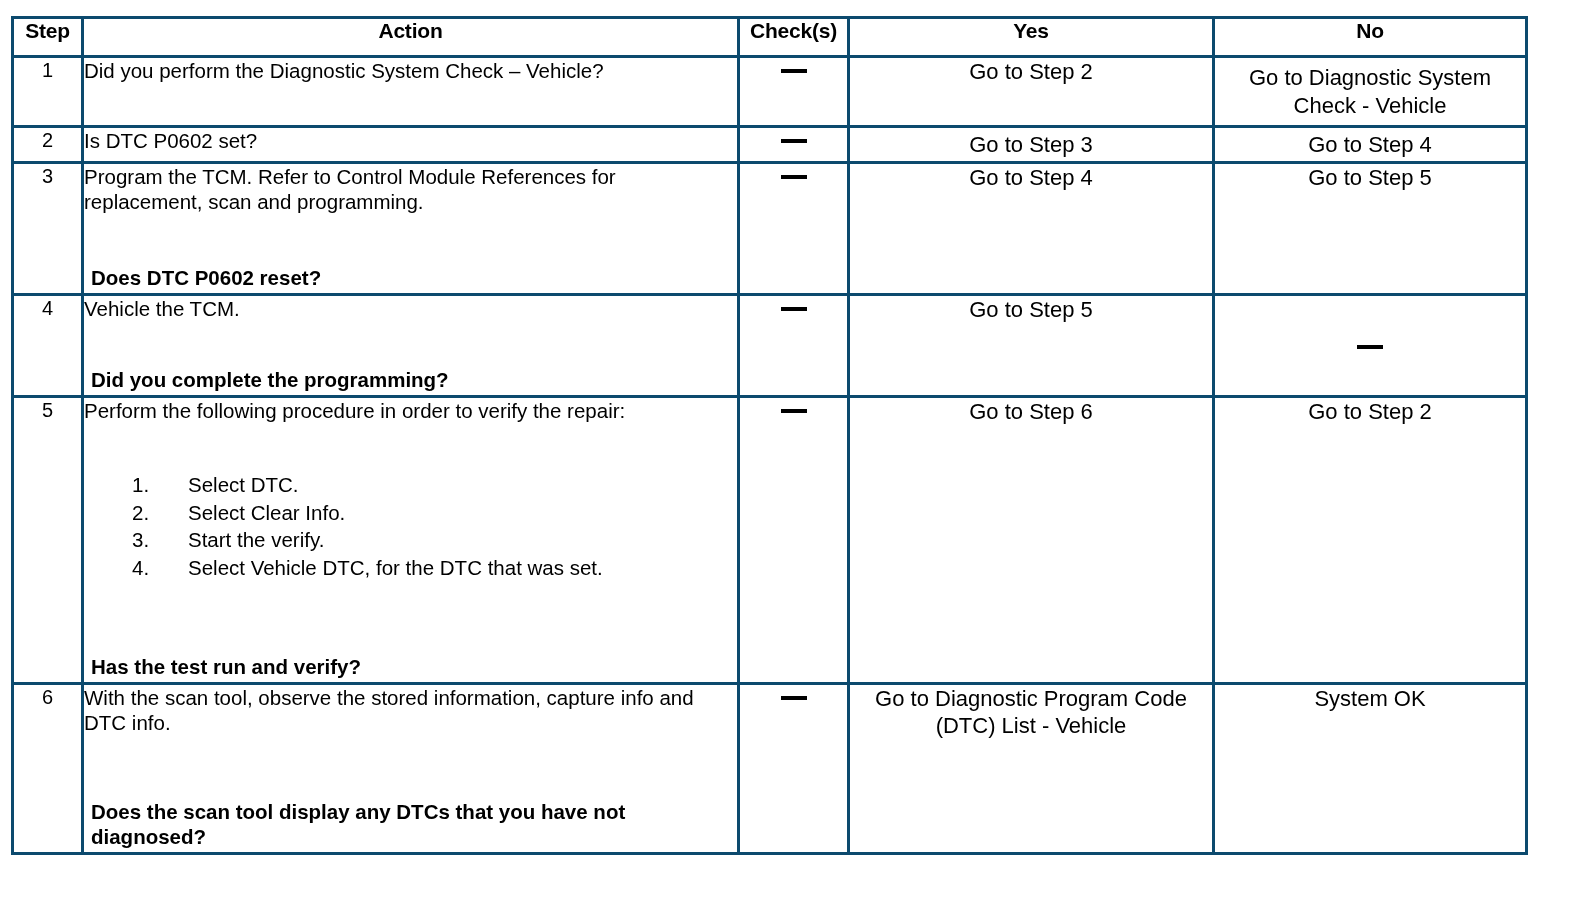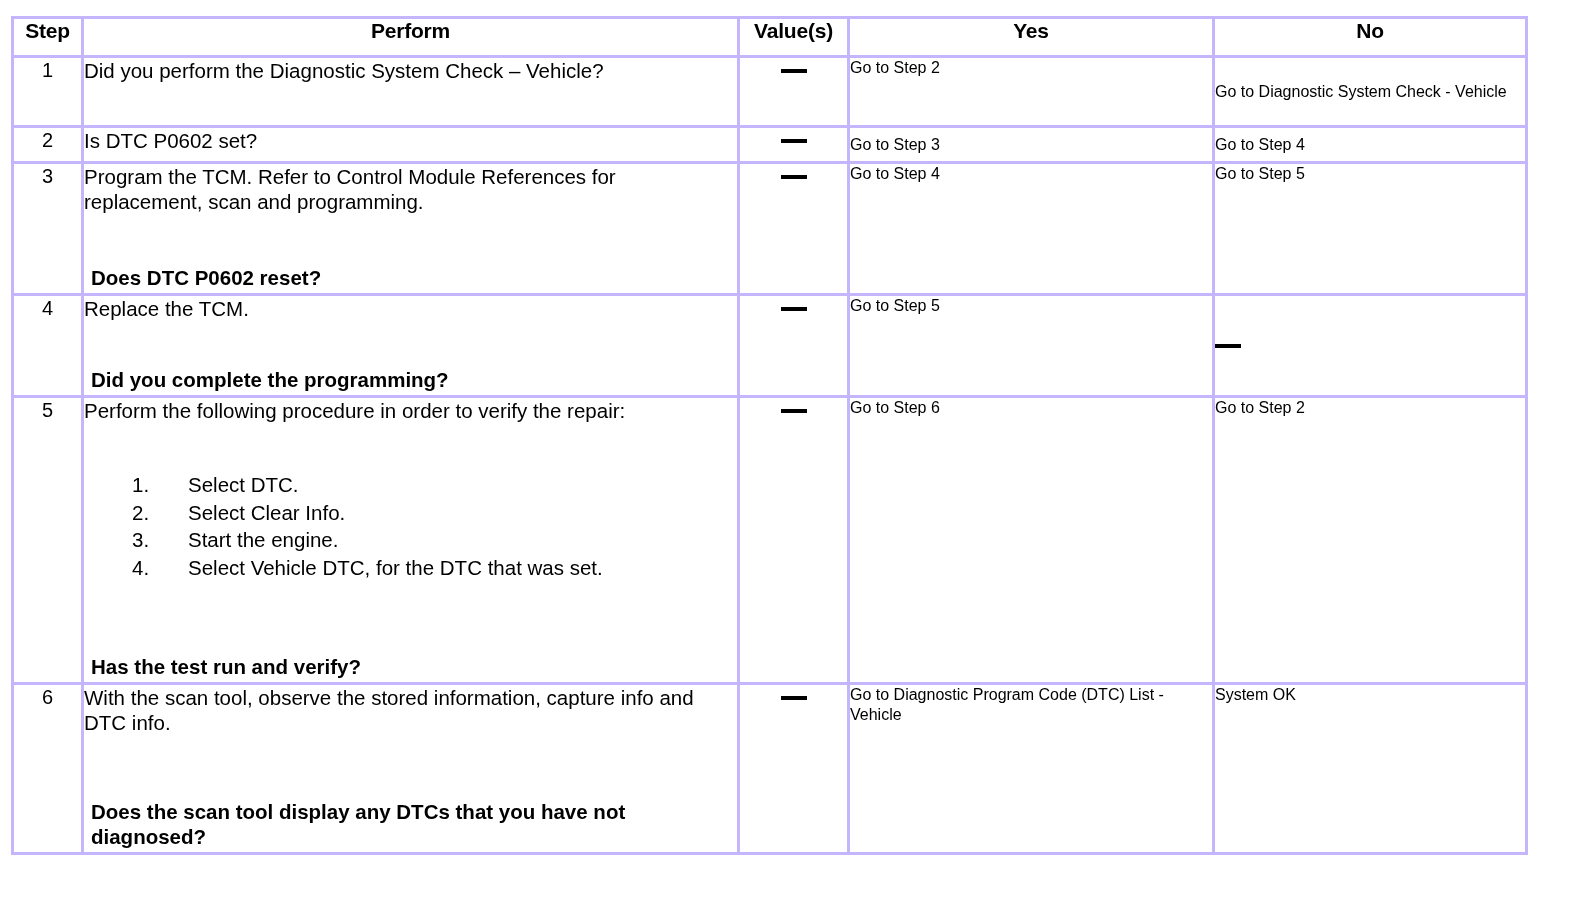--- a/index.html
+++ b/index.html
@@ -27,21 +27,21 @@
     left: 11px;
     top: 16px;
     width: 1514px;
     border-collapse: collapse;
     table-layout: fixed;
     background: #ffffff;
   }
 
   table.dtc-table td,
   table.dtc-table th {
-    border: 3px solid #c4b5fd;
+    border: 3px solid #0c4a6e;
     padding: 0;
     background: #ffffff;
     vertical-align: top;
   }
 
   
   col.c-step  { width: 70px; }
   col.c-action{ width: 656px; }
   col.c-value { width: 110px; }
   col.c-yes   { width: 365px; }
@@ -115,23 +115,23 @@
   .emdash {
     display: inline-block;
     width: 26px;
     height: 4px;
     background: #000000;
     vertical-align: middle;
   }
 
   
   .branch-cell {
-    text-align: left;
+    text-align: center;
     vertical-align: bottom;
-    font-size: 16px;
+    font-size: 22px;
     line-height: 1.24;
     padding: 4px 6px 4px 6px;
   }
   .branch-cell.mid {
     vertical-align: middle;
   }
   .branch-cell.dash-mid {
     vertical-align: middle;
   }
 
@@ -153,22 +153,22 @@
       <col class="c-step">
       <col class="c-action">
       <col class="c-value">
       <col class="c-yes">
       <col class="c-no">
     </colgroup>
 
     <thead>
       <tr>
         <th class="hdr-cell">Step</th>
-        <th class="hdr-cell">Perform</th>
-        <th class="hdr-cell">Value(s)</th>
+        <th class="hdr-cell">Action</th>
+        <th class="hdr-cell">Check(s)</th>
         <th class="hdr-cell">Yes</th>
         <th class="hdr-cell">No</th>
       </tr>
     </thead>
 
     <tbody>
 
       <tr class="r1">
         <td class="step-cell">1</td>
         <td class="action-cell">
@@ -202,21 +202,21 @@
         <td class="value-cell">
           <span class="emdash"></span>
         </td>
         <td class="branch-cell">Go to Step 4</td>
         <td class="branch-cell">Go to Step 5</td>
       </tr>
 
       <tr class="r4">
         <td class="step-cell">4</td>
         <td class="action-cell">
-          <span class="lead">Replace the TCM.</span>
+          <span class="lead">Vehicle the TCM.</span>
           <span class="tail">Did you complete the programming?</span>
         </td>
         <td class="value-cell">
           <span class="emdash"></span>
         </td>
         <td class="branch-cell">Go to Step 5</td>
         <td class="branch-cell dash-mid">
           <span class="emdash"></span>
         </td>
       </tr>
@@ -230,21 +230,21 @@
               <li>
                 <span class="num">1.</span>
                 <span>Select DTC.</span>
               </li>
               <li>
                 <span class="num">2.</span>
                 <span>Select Clear Info.</span>
               </li>
               <li>
                 <span class="num">3.</span>
-                <span>Start the engine.</span>
+                <span>Start the verify.</span>
               </li>
               <li>
                 <span class="num">4.</span>
                 <span>Select Vehicle DTC, for the DTC that was set.</span>
               </li>
             </ol>
           </div>
           <span class="tail">Has the test run and verify?</span>
         </td>
         <td class="value-cell">

